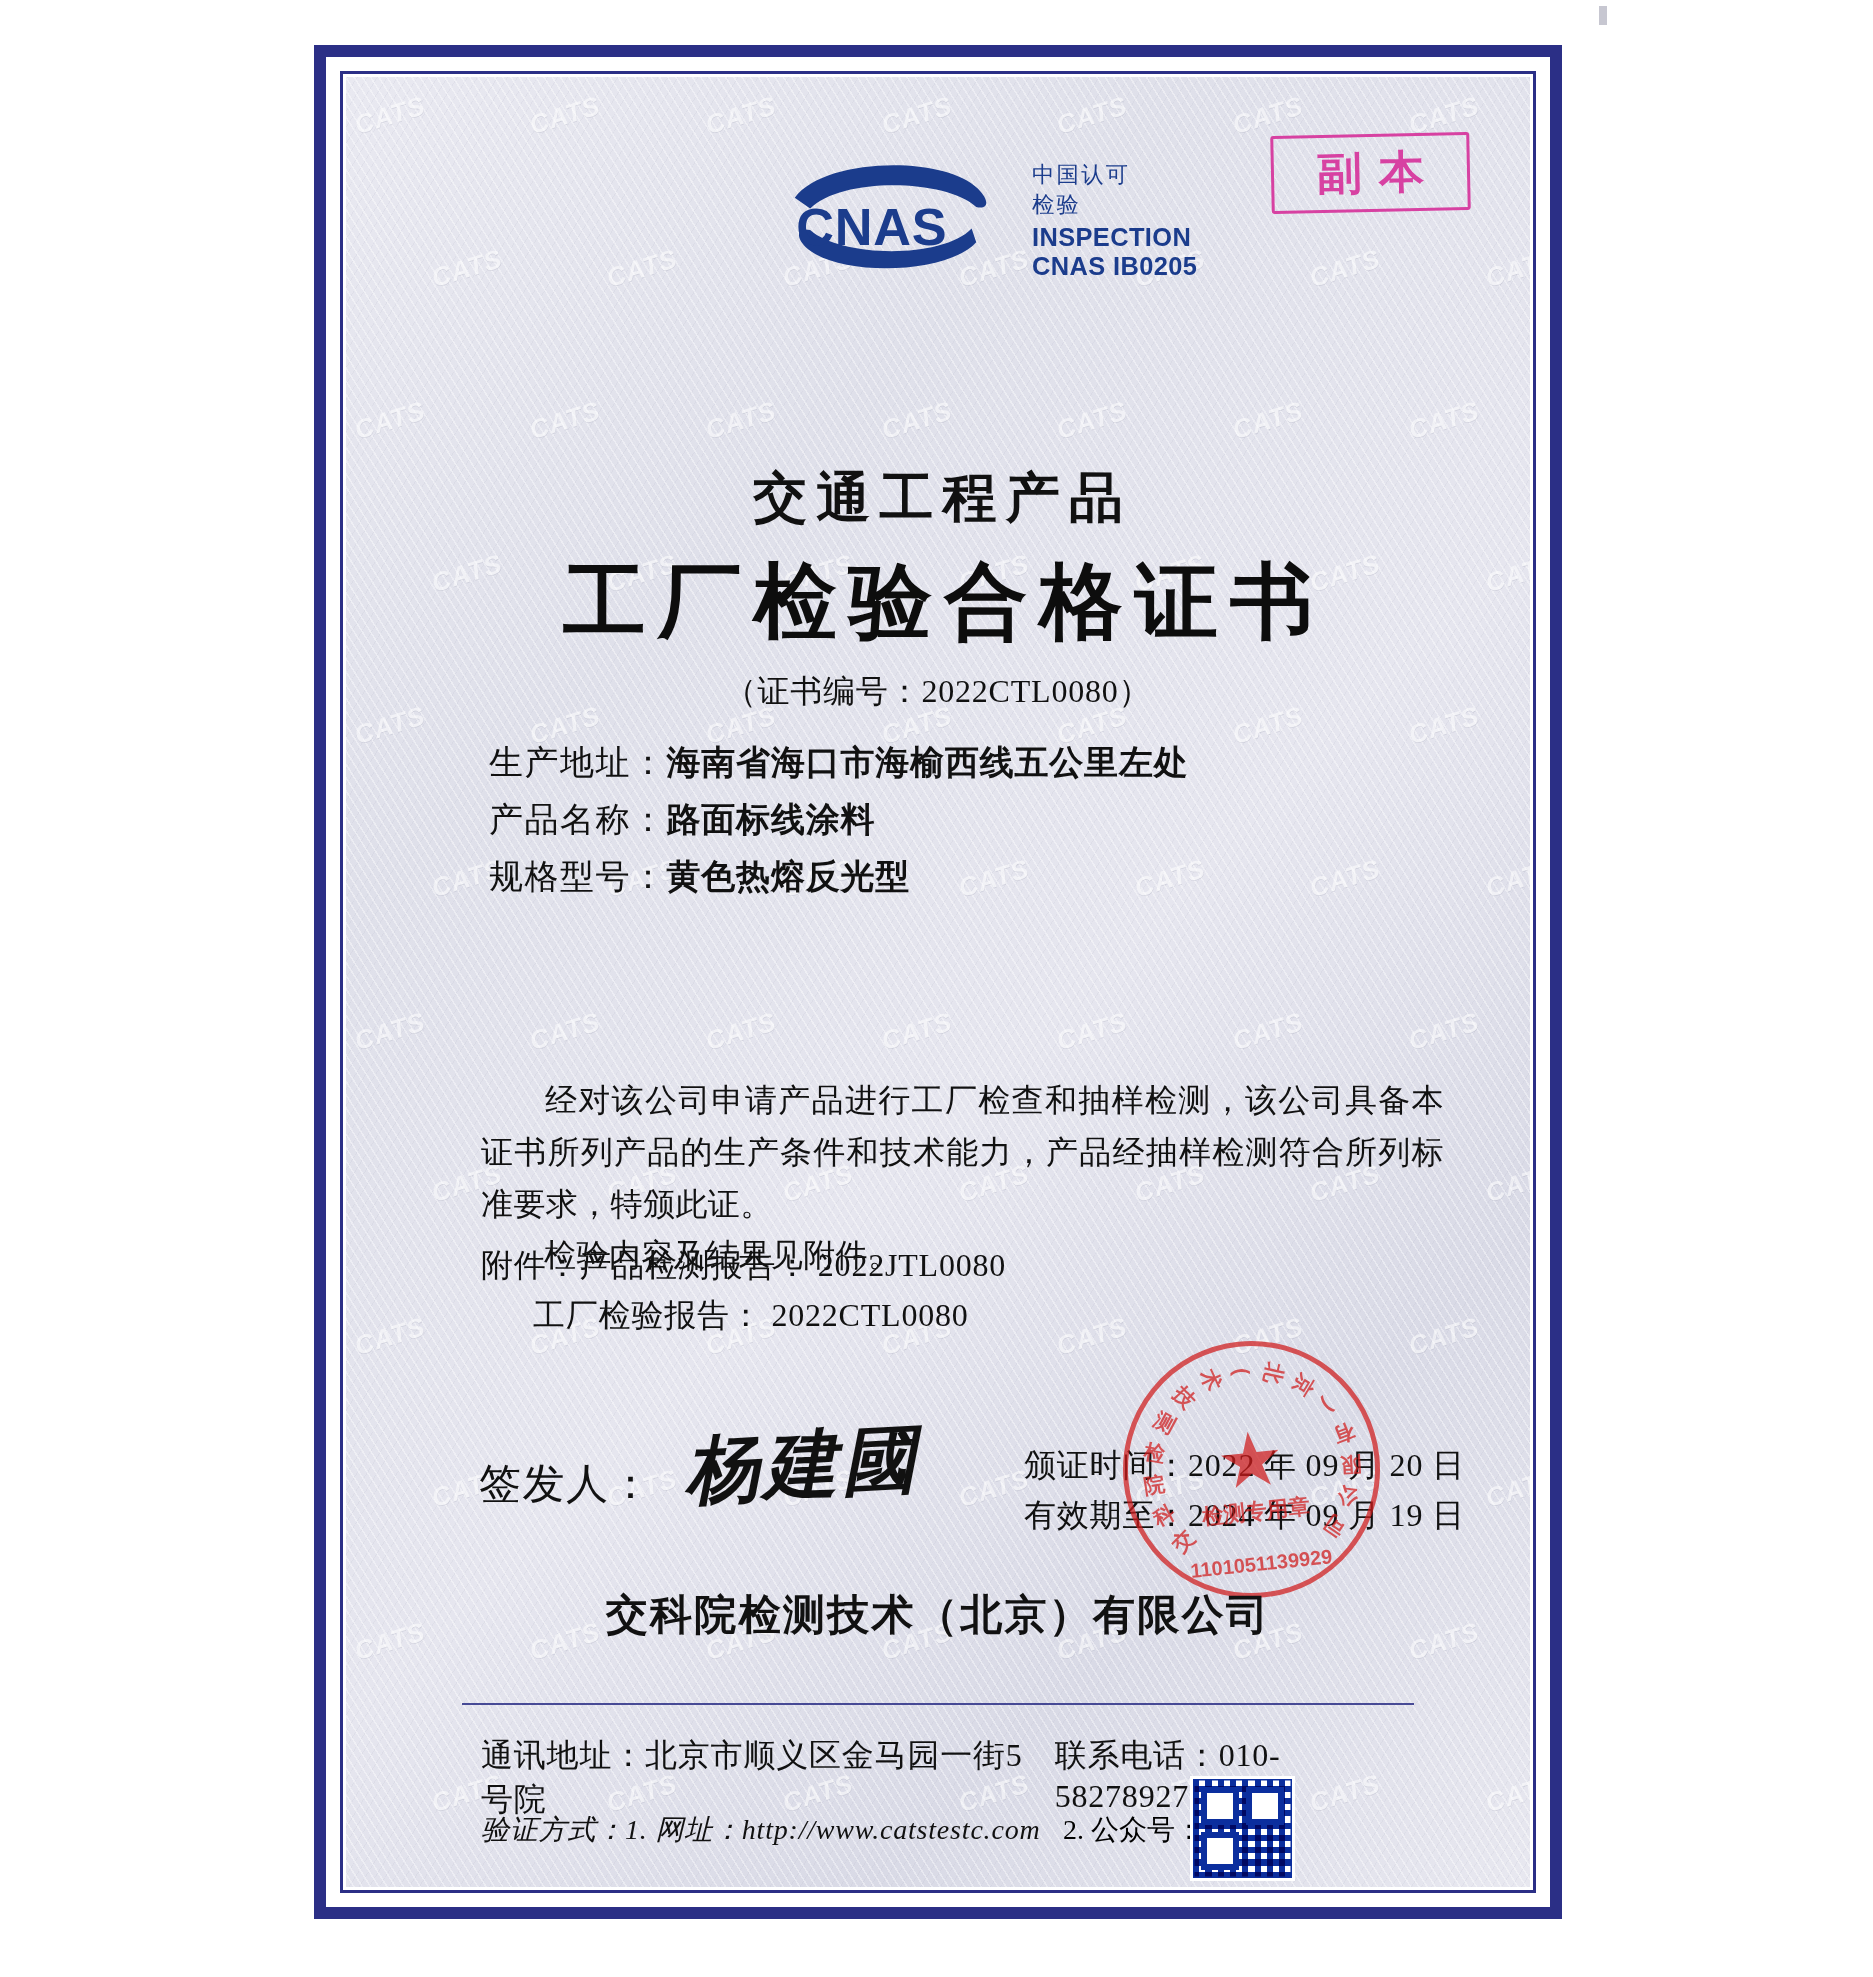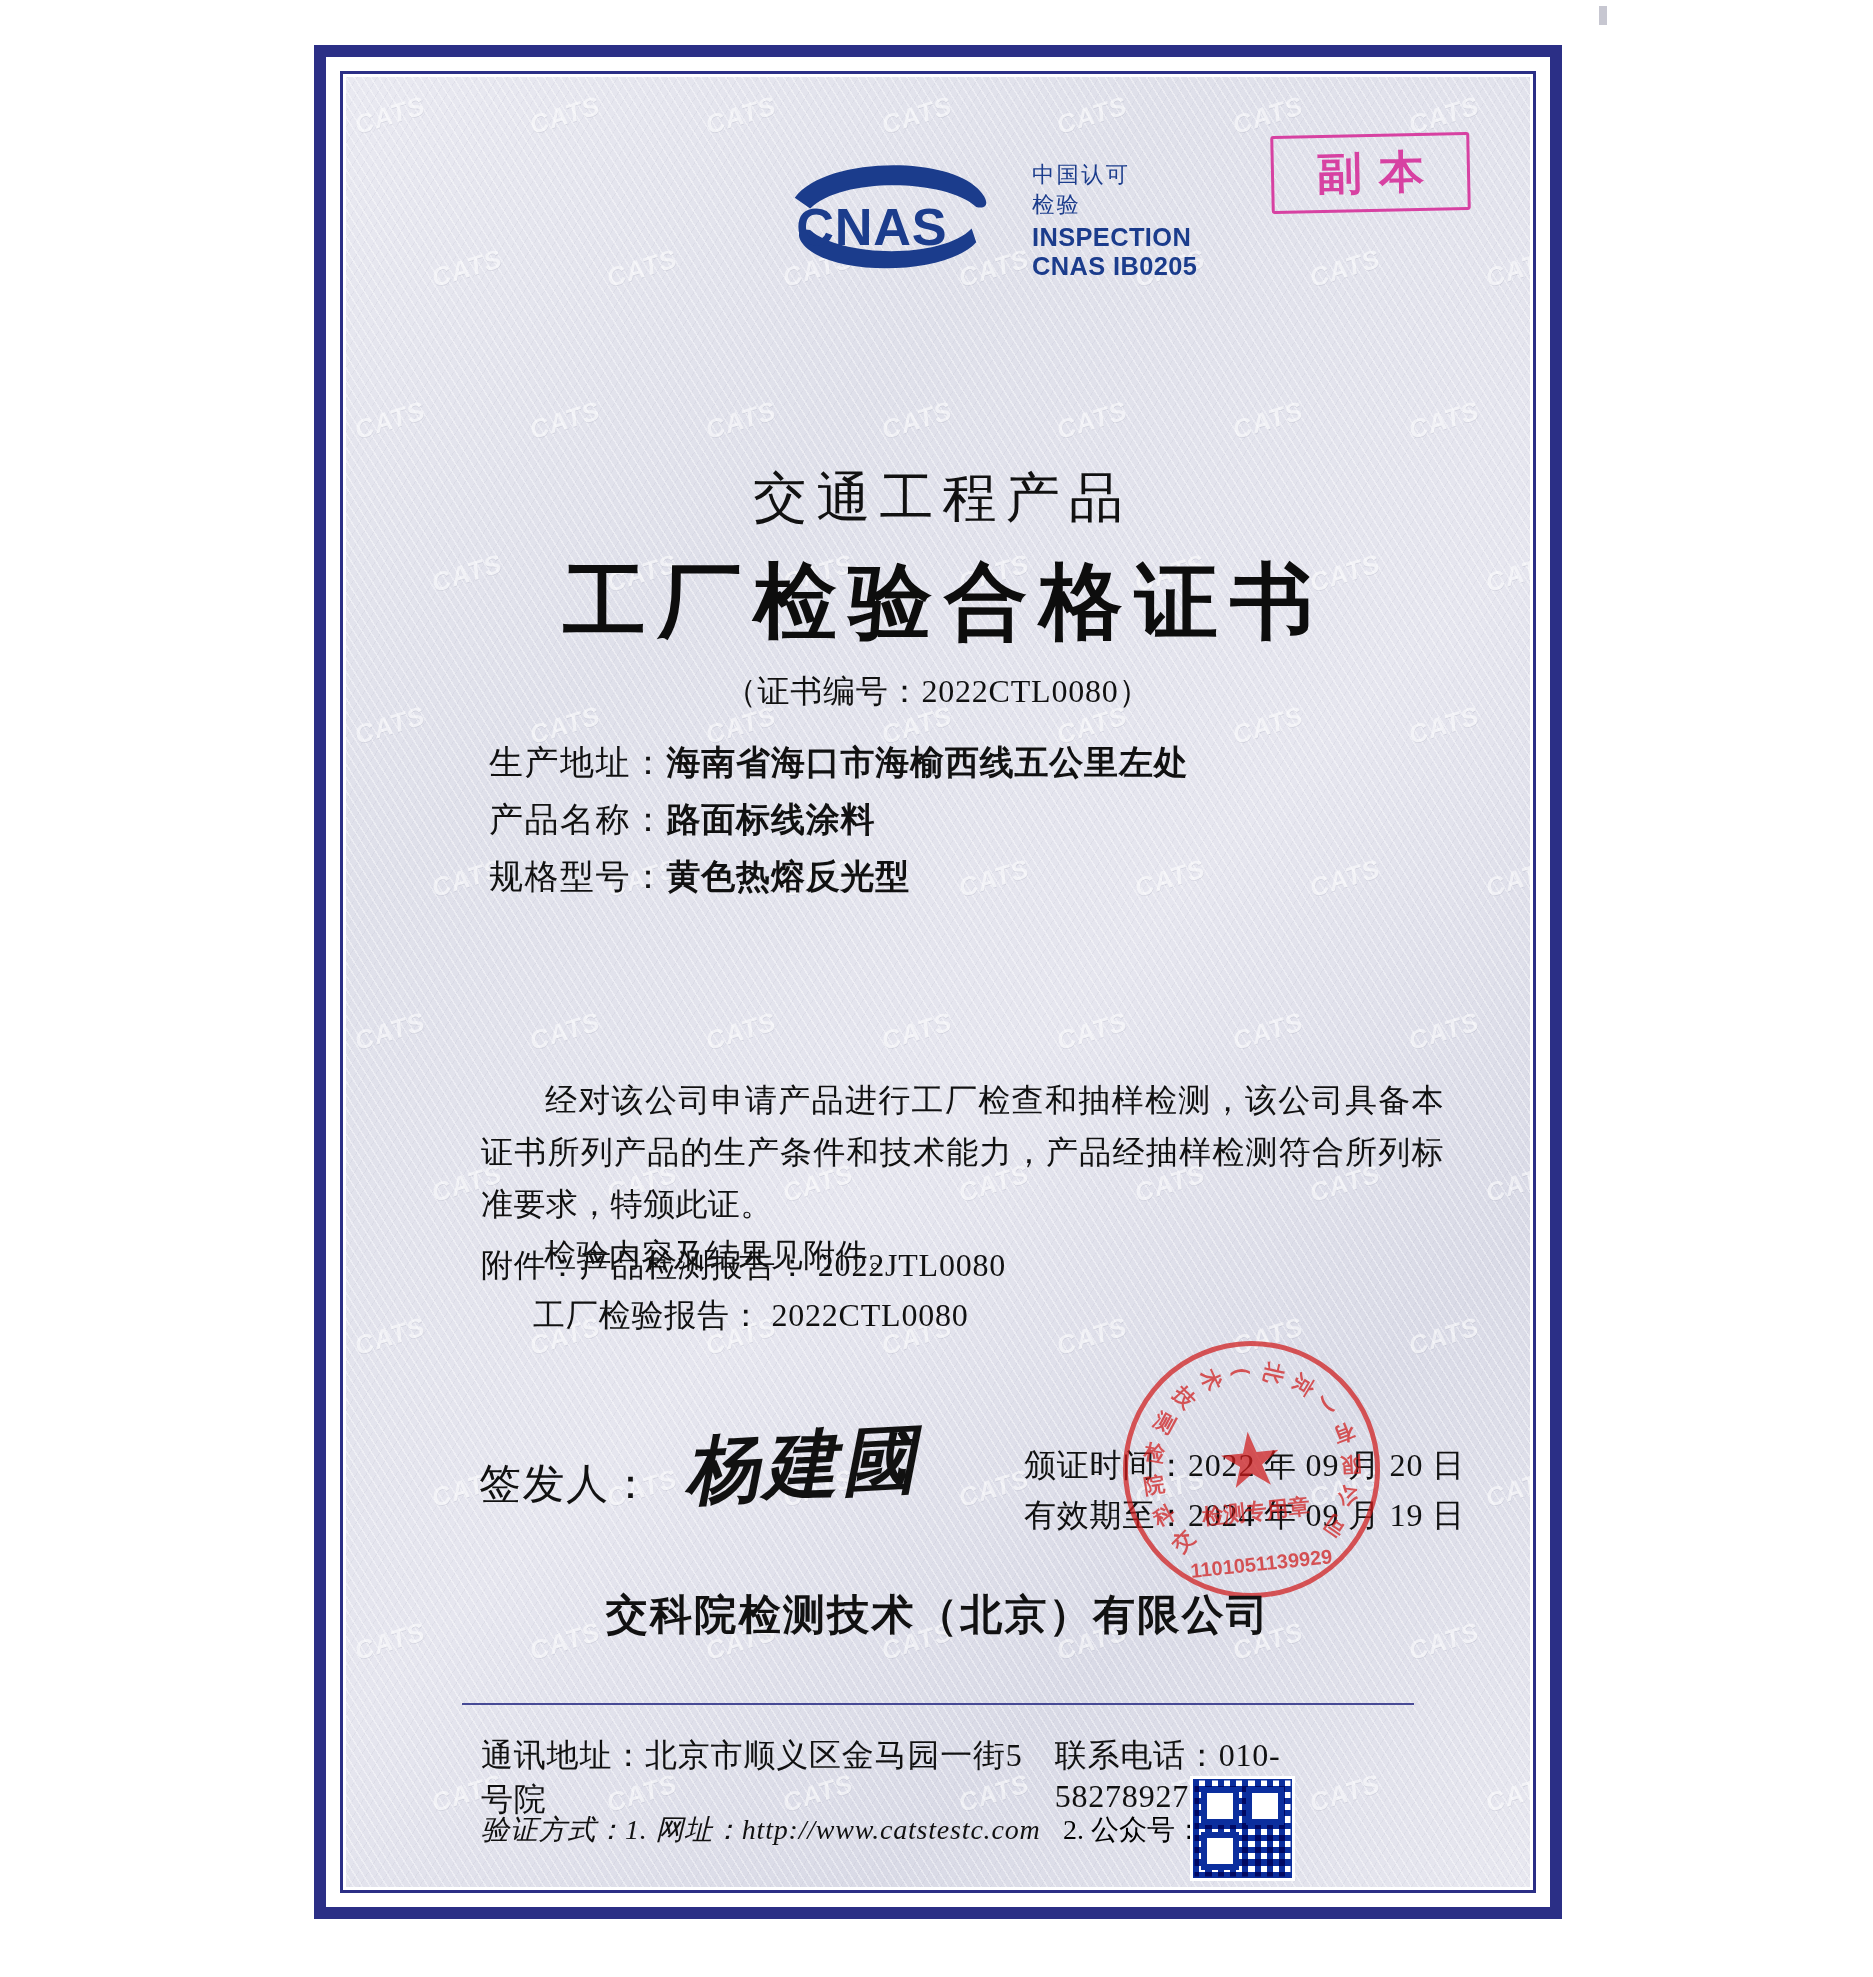--- a/index.html
+++ b/index.html
@@ -142,21 +142,21 @@
   }
 
   
   .title-small {
     position: absolute;
     left: 0;
     right: 0;
     top: 385px;
     text-align: center;
     font-size: 54px;
-    font-weight: 400;
+    font-weight: 700;
     letter-spacing: 9.2px;
     color: #111;
     text-indent: 9.2px;
   }
   .title-main {
     position: absolute;
     left: 0;
     right: 0;
     top: 470px;
     text-align: center;

